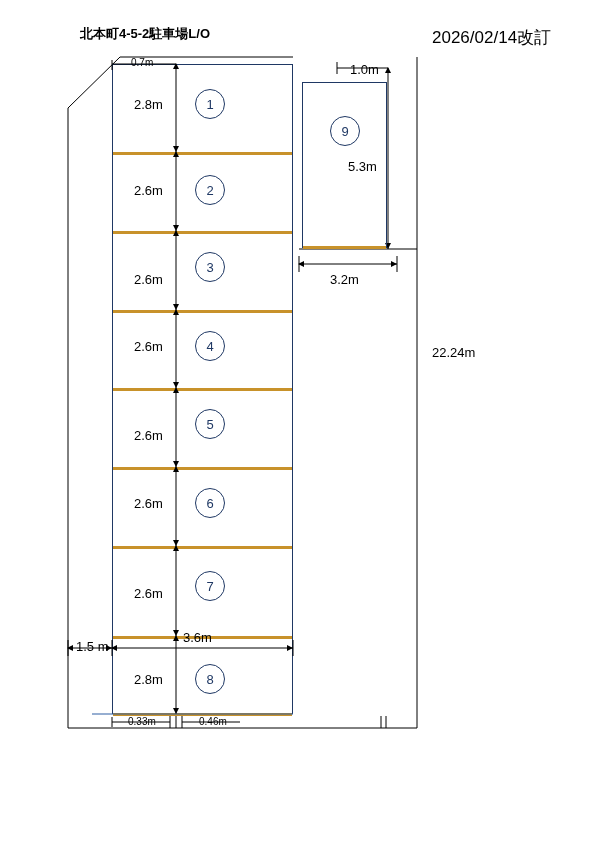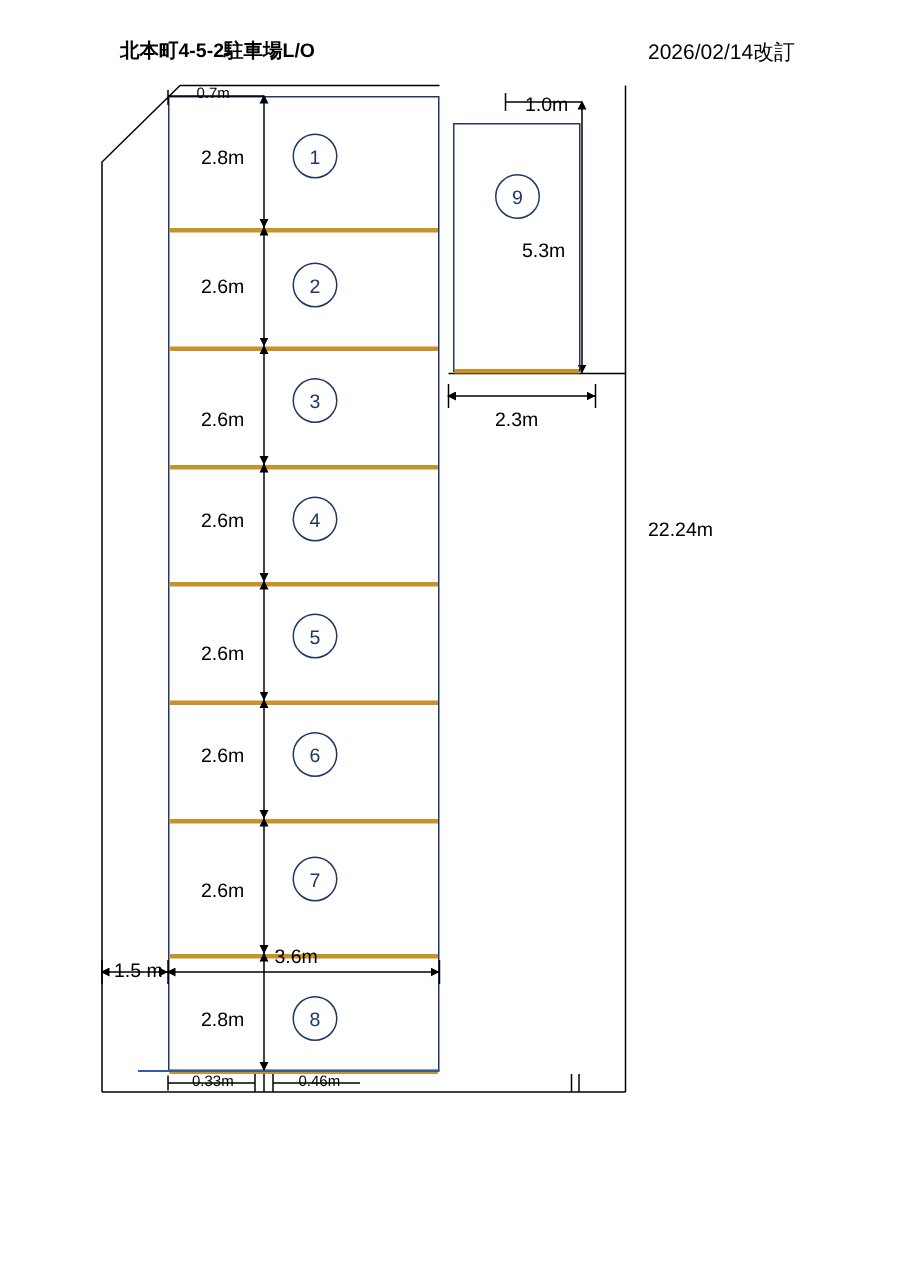--- a/index.html
+++ b/index.html
@@ -26,21 +26,21 @@
   
   #title {
     left: 80px; top: 25px;
     font-size: 13px;
     font-weight: bold;
     letter-spacing: 0px;
     white-space: nowrap;
   }
   #revision {
     left: 432px; top: 26px;
-    font-size: 14px;
+    font-size: 17px;
     white-space: nowrap;
   }
 
   
   .lot-box {
     border: 1.6px solid #1F3864;
     box-sizing: border-box;
     background: transparent;
   }
   .lot-divider {
@@ -188,17 +188,17 @@
   <div class="abs dim-text" style="left:183px; top:630px;">3.6m</div>
   <div class="abs dim-text" style="left:76px; top:639px;">1.5 m</div>
   <div class="abs dim-text-sm" style="left:128px; top:716px;">0.33m</div>
   <div class="abs dim-text-sm" style="left:199px; top:716px;">0.46m</div>
 
   <div class="abs lot-box" style="left:302px; top:82px; width:85px; height:166px;"></div>
   <div class="abs lot-bottom" style="left:303px; top:246px; width:83px;"></div>
   <div class="abs stall-num" style="left:330px; top:116px;">9</div>
   <div class="abs depth-label" style="left:348px; top:159px;">5.3m</div>
   <div class="abs dim-text" style="left:350px; top:62px;">1.0m</div>
-  <div class="abs dim-text" style="left:330px; top:272px;">2.3m</div>
+  <div class="abs dim-text" style="left:330px; top:272px;">3.2m</div>
 
   <div class="abs dim-text" style="left:432px; top:345px;">22.24m</div>
 
 </div>
 
 </body></html>

